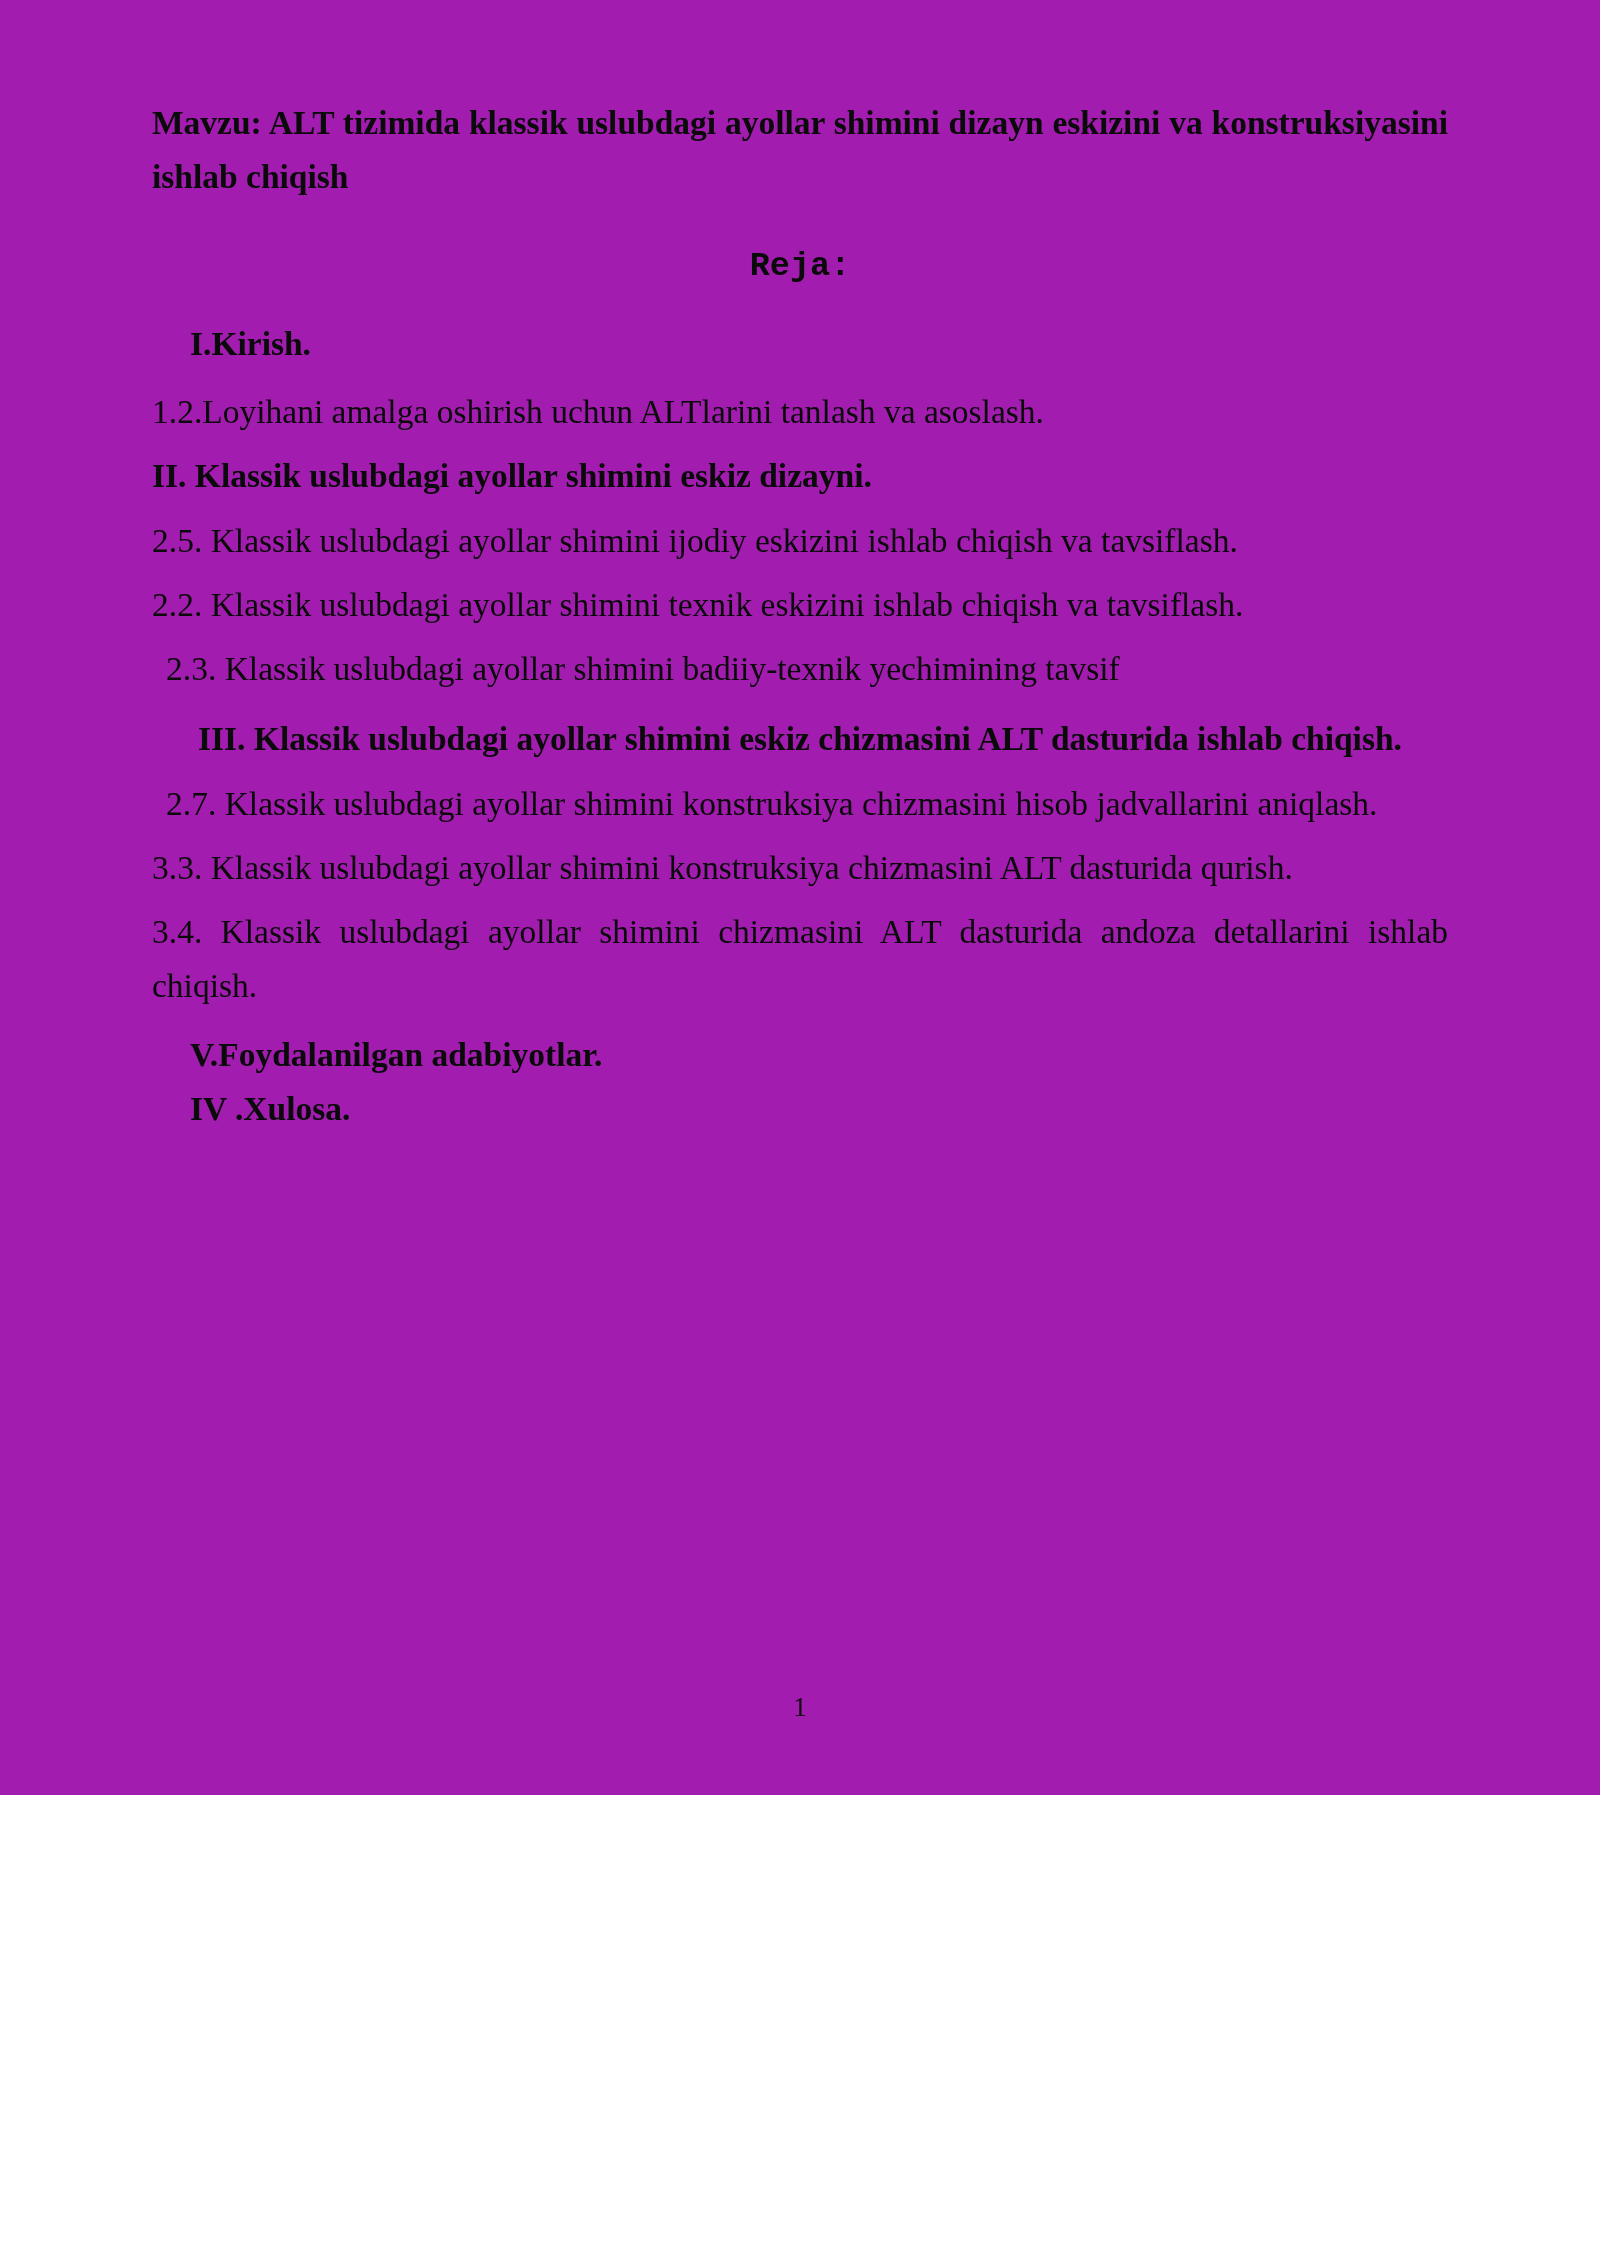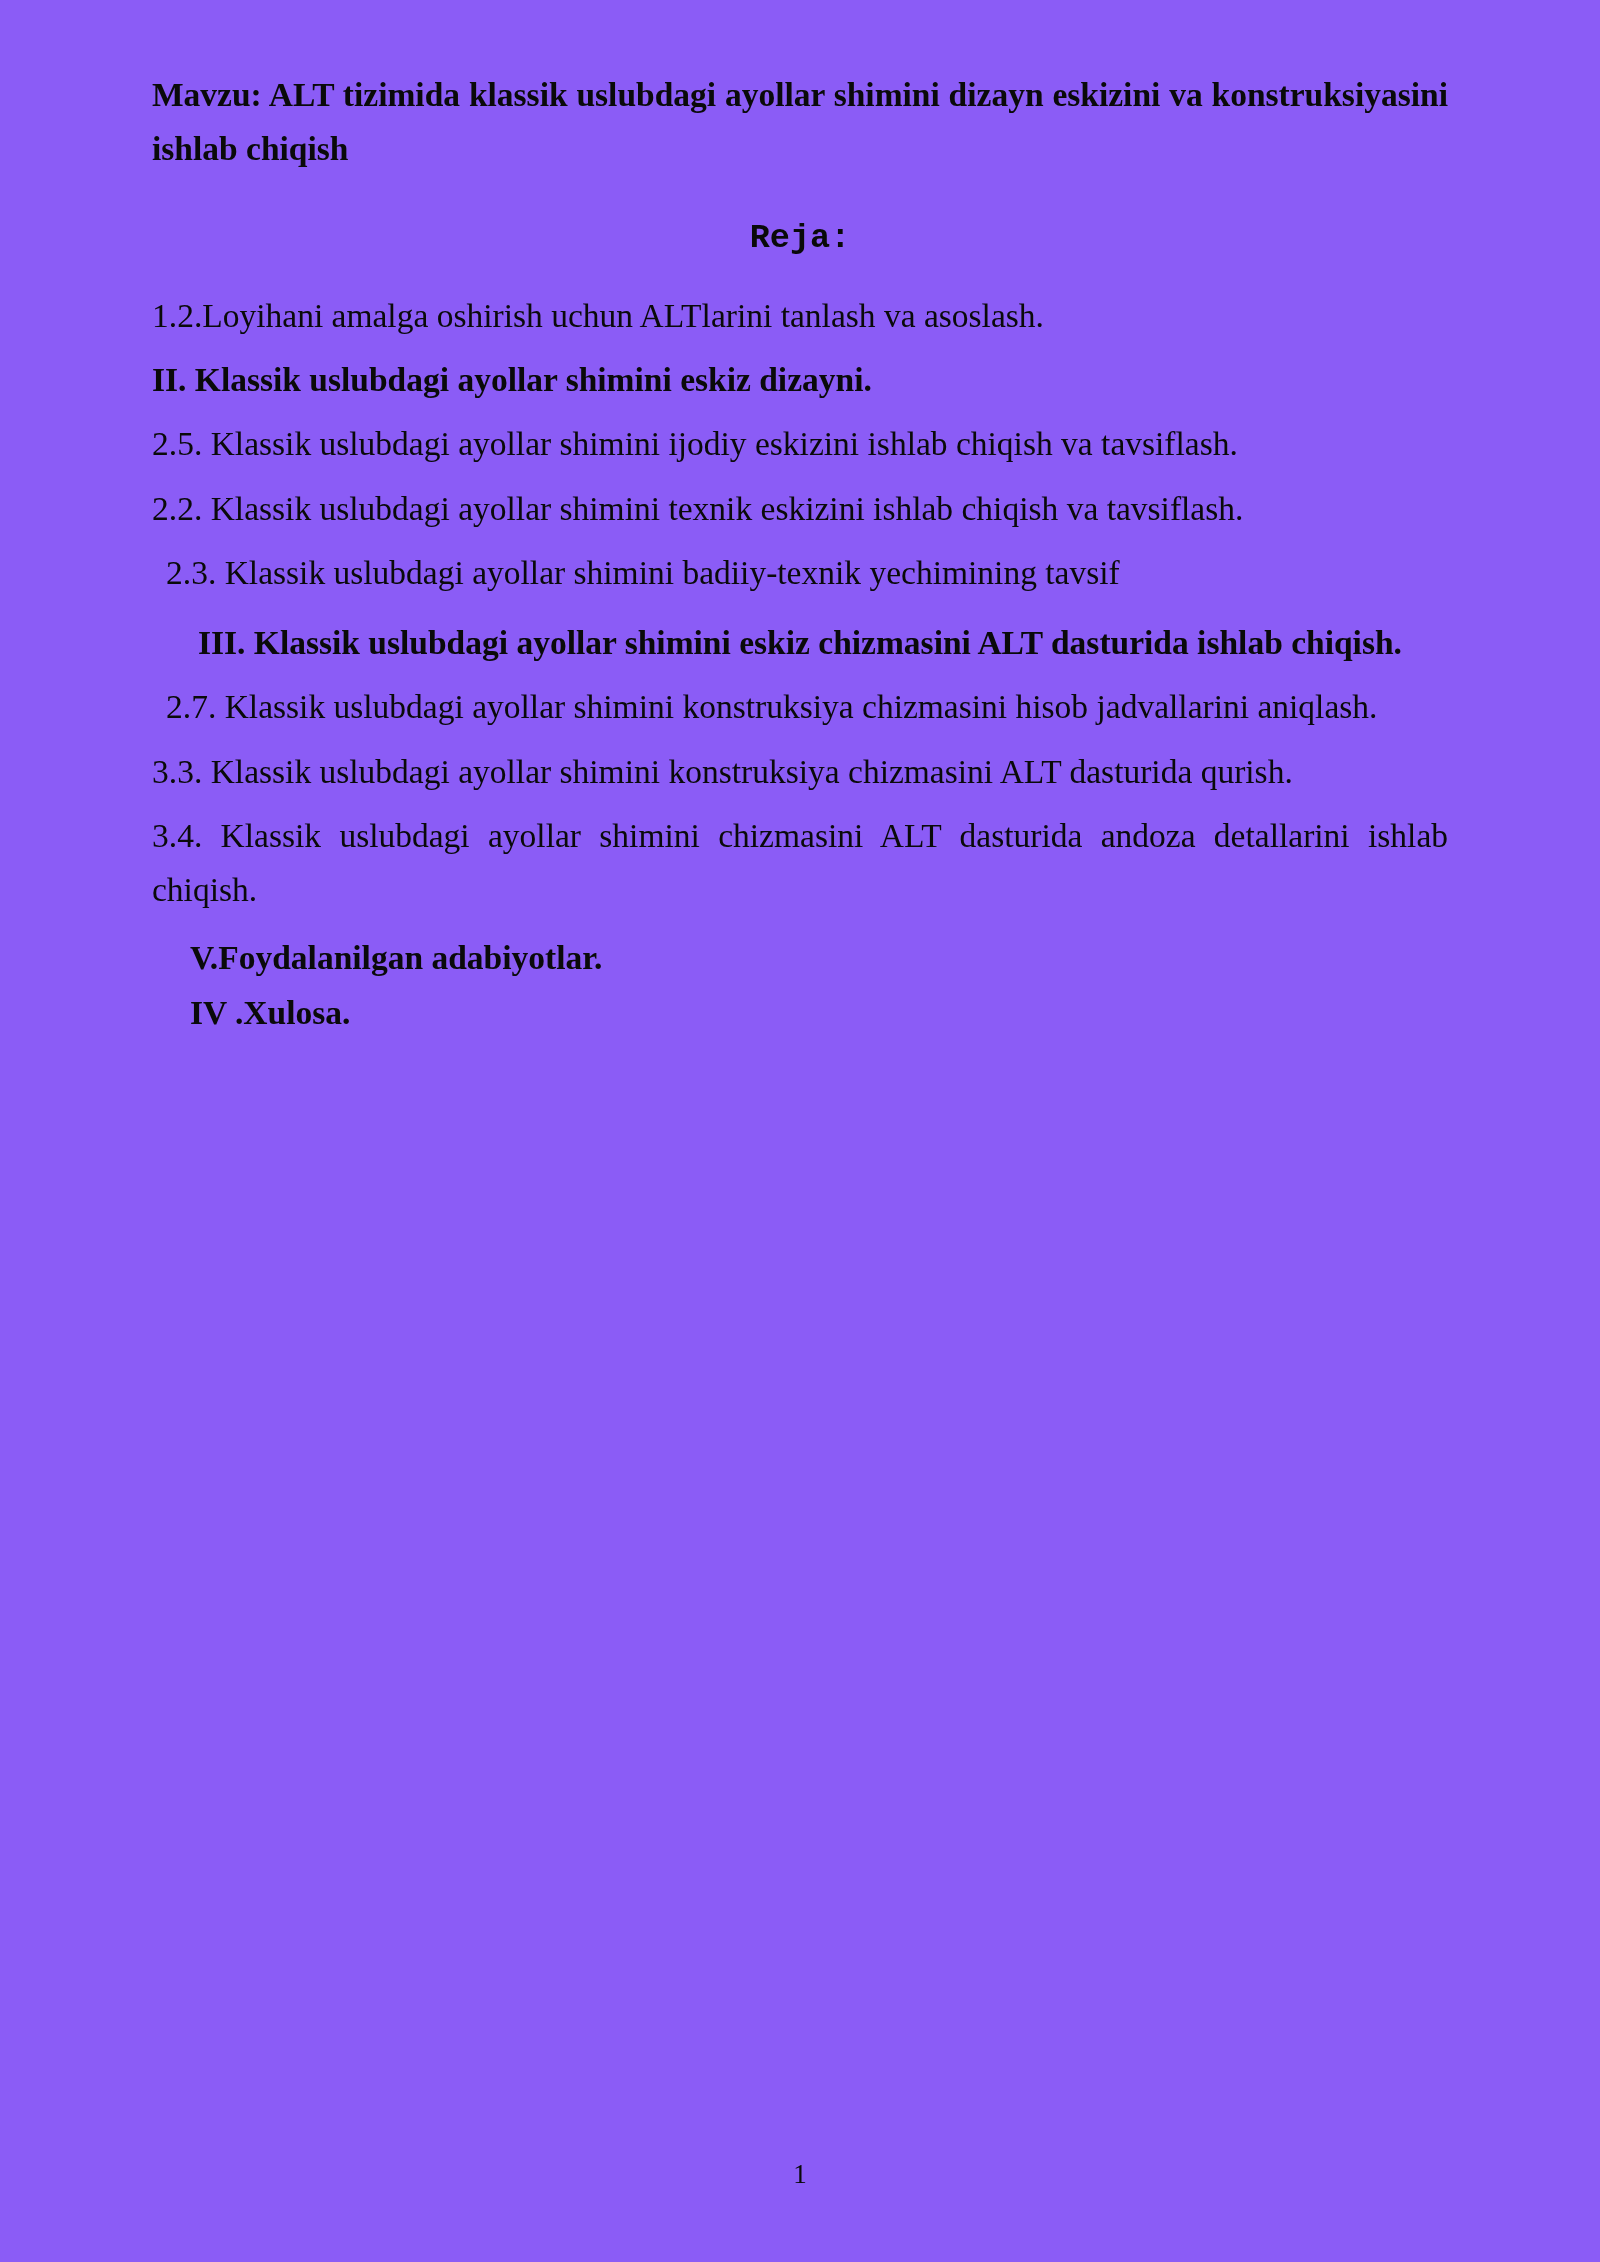--- a/index.html
+++ b/index.html
@@ -7,25 +7,25 @@
     padding: 0;
     background: #ffffff;
   }
   body {
     font-family: "Liberation Serif", "DejaVu Serif", serif;
     color: #000000;
   }
   .page {
     position: relative;
     width: 1600px;
-    height: 2262px;
+    height: 1795px;
     margin: 0 auto;
-    background: #8b5cf6;
+    background: #a21caf;
     box-sizing: border-box;
-    padding: 68px 152px 0 152px;
+    padding: 96px 152px 0 152px;
     overflow: hidden;
   }
   .doc-body {
     width: 1296px;
   }
   p {
     margin: 0;
     font-size: 33.5px;
     line-height: 1.62;
     color: #0a0a0a;
@@ -75,20 +75,21 @@
 </head>
 <body>
 
 <div class="page">
   <div class="doc-body">
 
     <p class="title">Mavzu: ALT tizimida klassik uslubdagi ayollar shimini  dizayn eskizini  va konstruksiyasini  ishlab chiqish</p>
 
     <p class="reja">Reja:</p>
 
+    <p class="h-item indent-sm gap-m">I.Kirish.</p>
 
 
     <p class="gap-s">1.2.Loyihani amalga oshirish uchun ALTlarini tanlash va  asoslash.</p>
 
     <p class="h-item gap-s">II. Klassik uslubdagi ayollar shimini  eskiz dizayni.</p>
 
     <p class="gap-s">2.5. Klassik uslubdagi ayollar shimini ijodiy eskizini ishlab chiqish va tavsiflash.</p>
 
     <p class="justify gap-s">2.2. Klassik uslubdagi ayollar shimini texnik eskizini ishlab chiqish va tavsiflash.</p>
 

